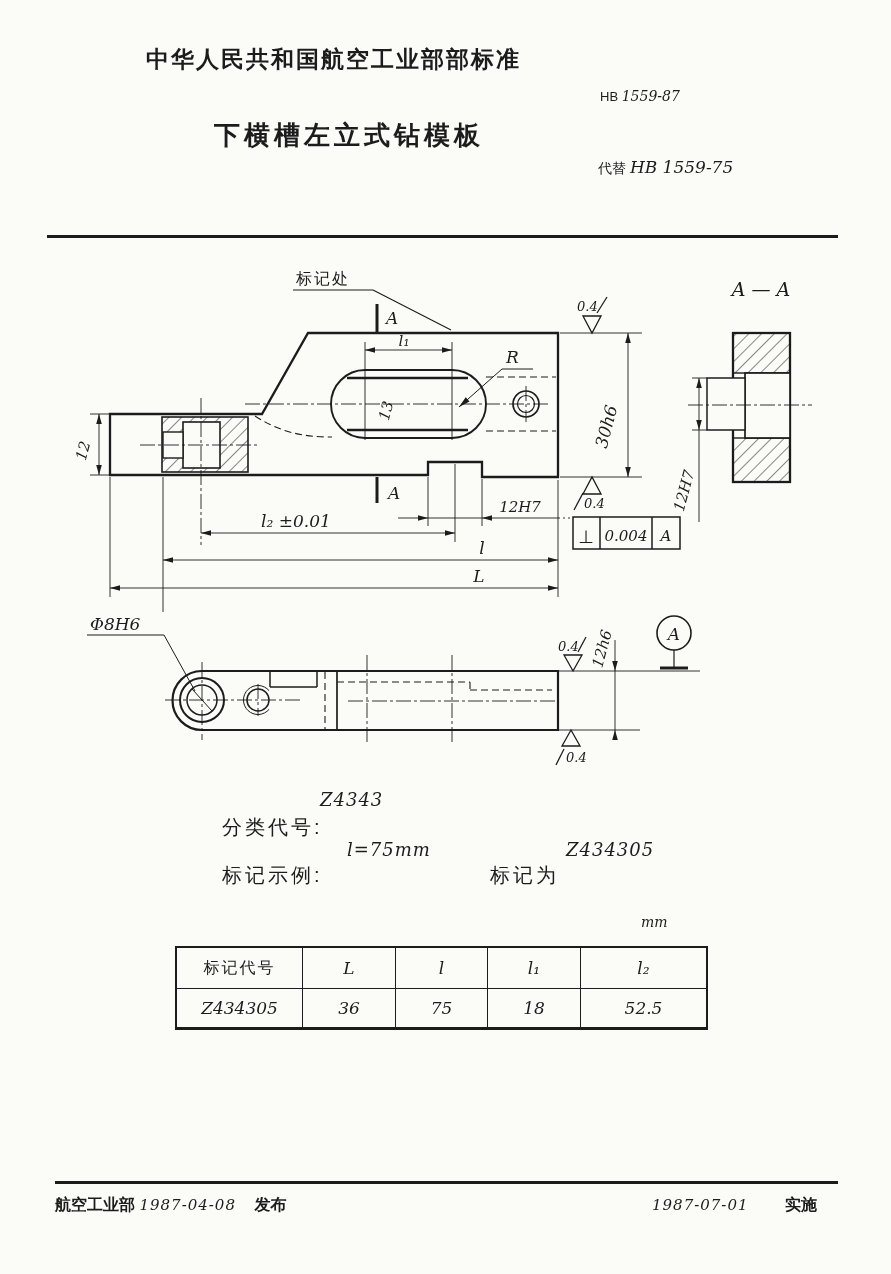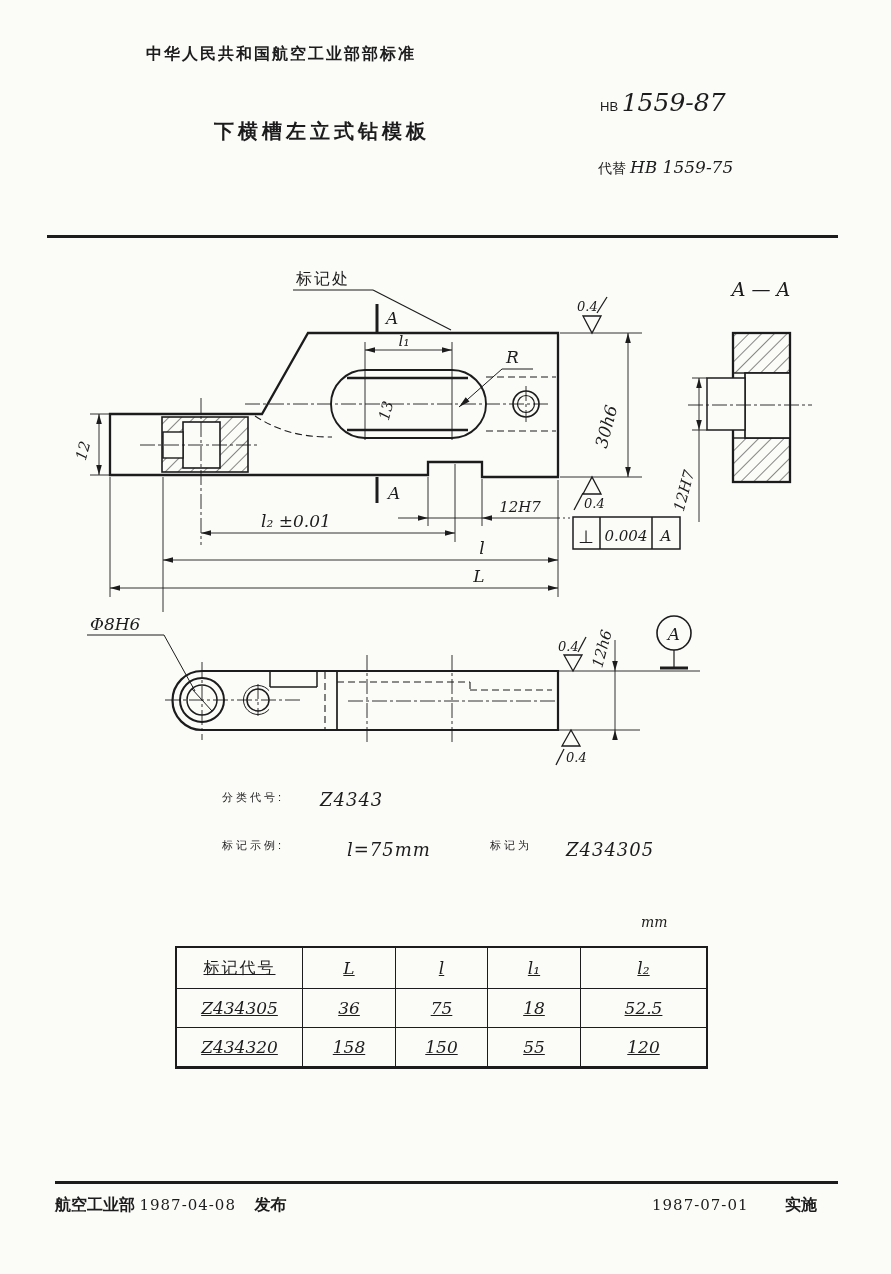--- a/index.html
+++ b/index.html
@@ -9,51 +9,51 @@
     font-family:"Liberation Sans",sans-serif;
     overflow:hidden;
   }
   .abs{position:absolute;}
   .cn{font-family:"Liberation Sans",sans-serif;}
   .dim{font-family:"DejaVu Serif",serif;font-style:italic;}
   .b{font-weight:bold;}
   .rule{background:#1c1c1c;}
 
   
-  .ministry{left:146px;top:44px;font-size:16px;letter-spacing:2px;font-weight:bold;}
+  .ministry{left:146px;top:44px;font-size:23px;letter-spacing:2px;font-weight:bold;}
   .stdnum{left:600px;top:88px;font-size:13px;}
-  .stdnum .num{font-size:25px;}
-  .doctitle{left:214px;top:118px;font-size:20px;letter-spacing:4px;font-weight:bold;}
+  .stdnum .num{font-size:14px;}
+  .doctitle{left:214px;top:118px;font-size:26px;letter-spacing:4px;font-weight:bold;}
   .supersede{left:598px;top:157px;font-size:14px;text-align:right;}
   .supersede .num{font-size:17px;}
   .rule-top{left:47px;top:235px;width:791px;height:3px;}
 
   
-  .cls-label{font-size:11px;letter-spacing:3px;}
+  .cls-label{font-size:20px;letter-spacing:3px;margin-top:24px;}
   .cls-val{font-size:18px;letter-spacing:1px;text-align:center;}
 
   
   .unit{left:641px;top:914px;font-size:14px;}
   table.spec{
     position:absolute;left:175px;top:946px;border-collapse:collapse;
     border:2px solid #1c1c1c;border-bottom-width:3px;
   }
   table.spec td{
     border:1.4px solid #1c1c1c;text-align:center;vertical-align:middle;
     font-family:"DejaVu Serif",serif;font-style:italic;font-size:17px;
-    height:38px;padding:0;text-decoration:underline;
+    height:38px;padding:0;
   }
   table.spec tr.hd td{height:40px;}
   table.spec td.cnh{font-family:"Liberation Sans",sans-serif;font-style:normal;font-size:16px;letter-spacing:2px;}
   .c0{width:125px}.c1{width:92px}.c2{width:91px}.c3{width:92px}.c4{width:125px}
 
   
   .rule-bot{left:55px;top:1181px;width:783px;height:3px;}
   .foot{top:1195px;font-size:16px;}
-  .foot .dt{font-family:"DejaVu Serif",serif;font-size:15px;letter-spacing:1px;}
+  .foot .dt{font-family:"DejaVu Serif",serif;font-style:italic;font-size:15px;letter-spacing:1px;}
 
   
   text{fill:#1c1c1c;stroke:none;}
   .dimtxt{font-family:"DejaVu Serif",serif;font-style:italic;font-size:15px;}
   .dimtxt-lg{font-family:"DejaVu Serif",serif;font-style:italic;font-size:17px;}
   .cntxt{font-family:"Liberation Sans",sans-serif;font-size:16px;letter-spacing:2px;}
   .symtxt{font-family:"DejaVu Sans",sans-serif;font-size:18px;}
 </style>
 </head>
 <body>
@@ -319,27 +319,20 @@
     <td class="c3">l₁</td>
     <td class="c4">l₂</td>
   </tr>
   <tr>
     <td>Z434305</td>
     <td>36</td>
     <td>75</td>
     <td>18</td>
     <td>52.5</td>
   </tr>
-  <tr>
-    <td>Z434320</td>
-    <td>158</td>
-    <td>150</td>
-    <td>55</td>
-    <td>120</td>
-  </tr>
 </tbody>
   </table>
 
 <div class="abs rule rule-bot"></div>
 
 <div class="abs foot" style="left:55px">
   <span class="cn b">航空工业部</span>
   <span class="dt">1987-04-08</span>
   <span class="cn b" style="margin-left:14px">发布</span>
 </div>

